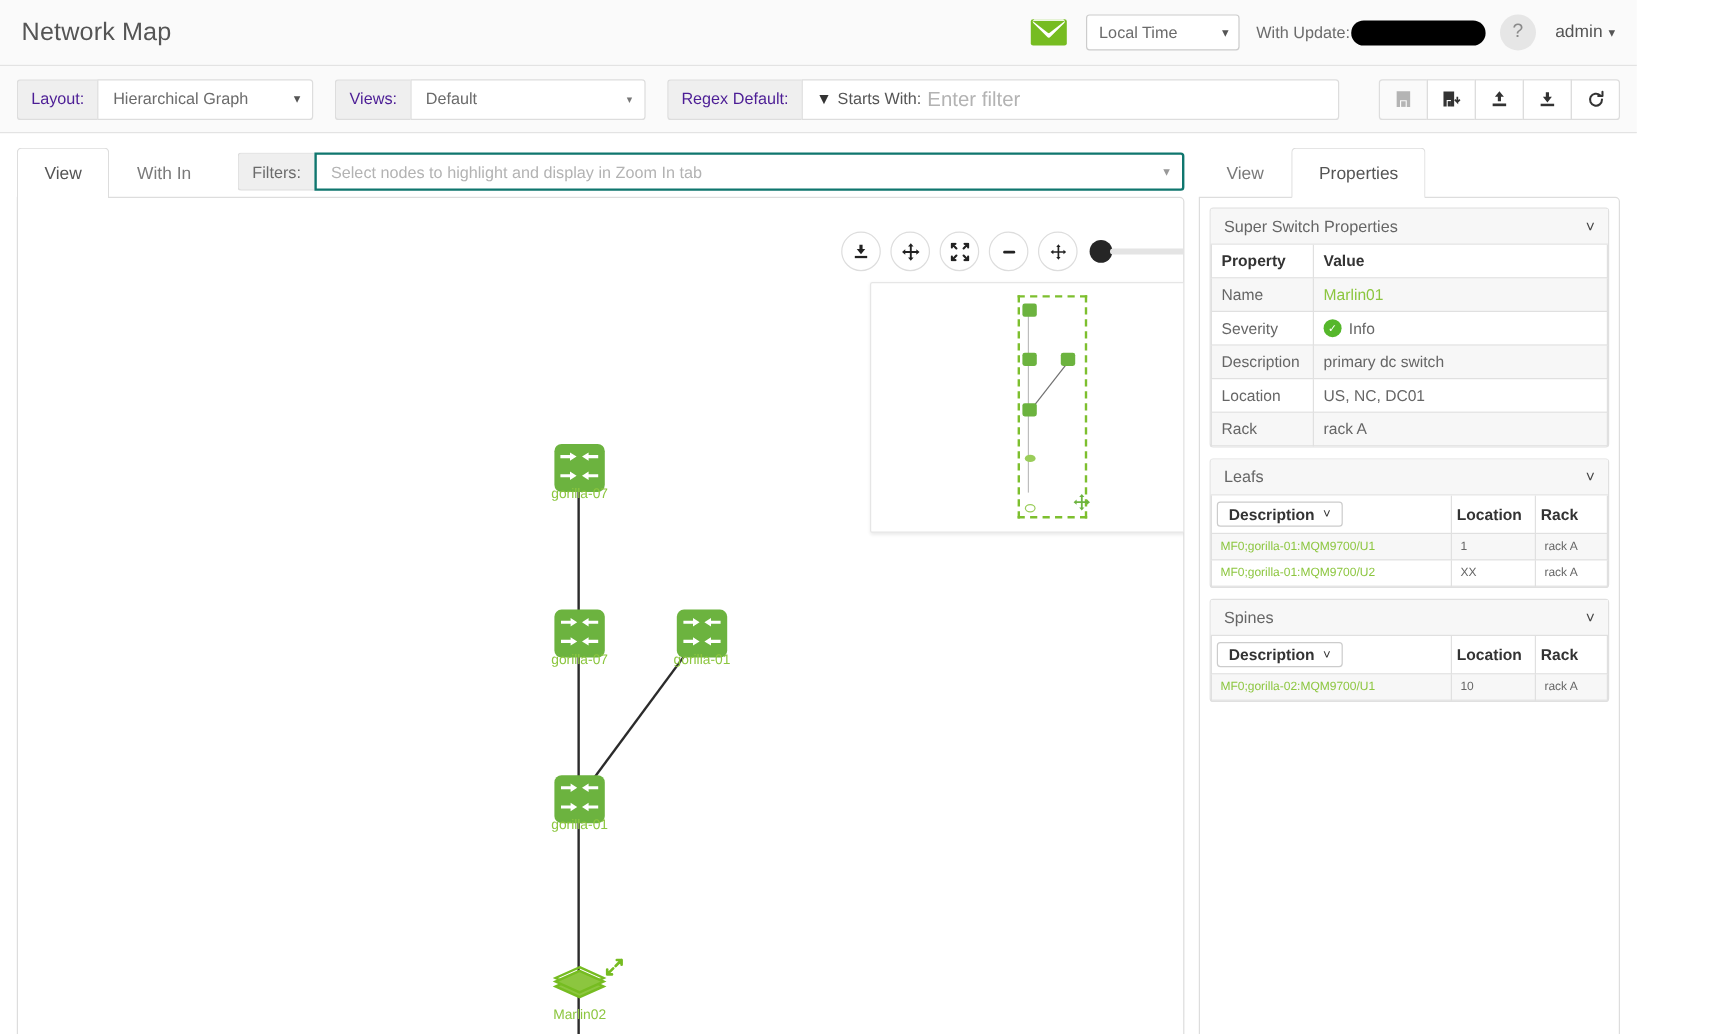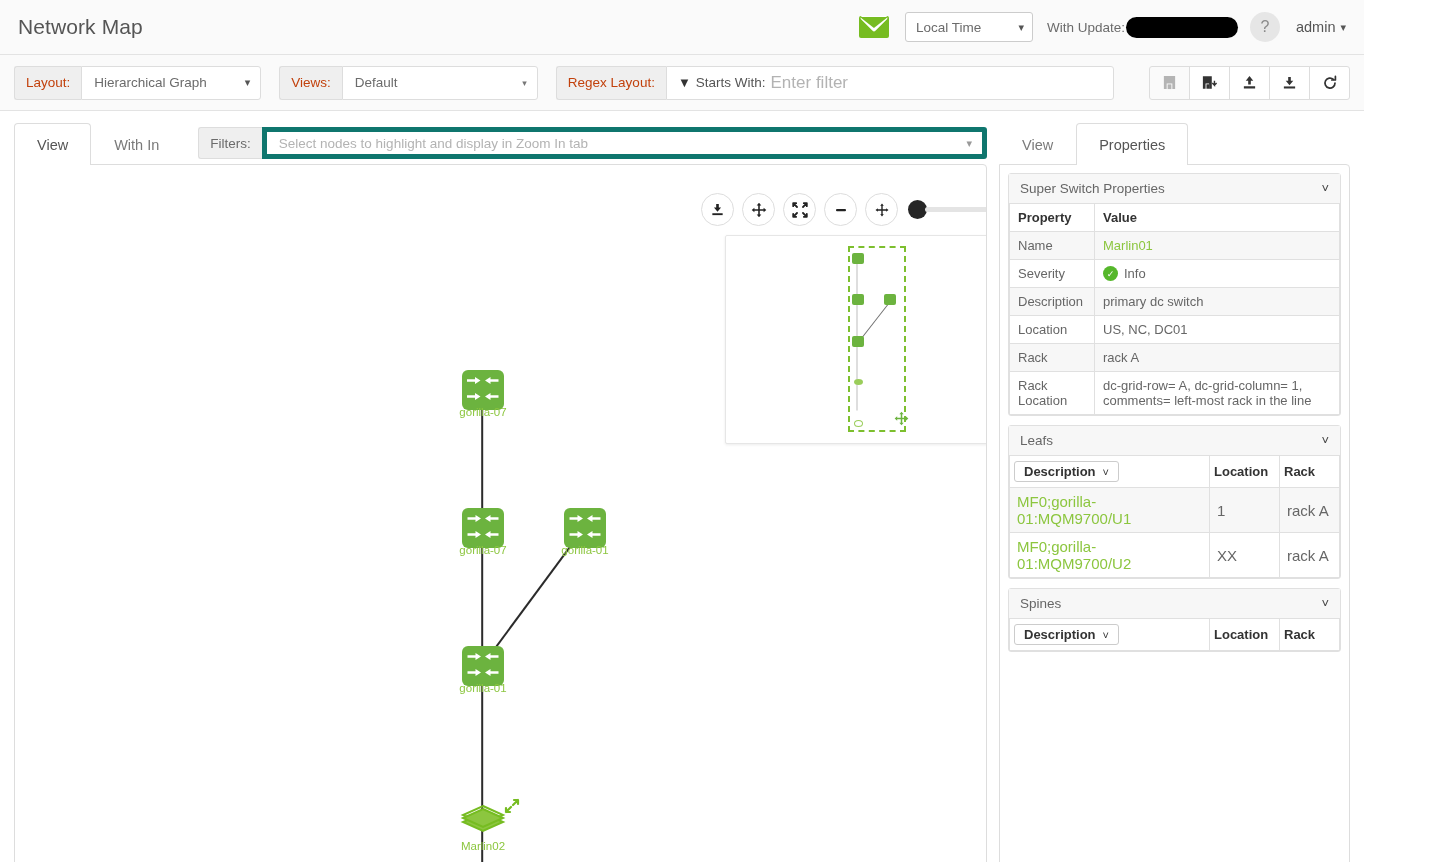--- a/index.html
+++ b/index.html
@@ -76,21 +76,21 @@
   .toolbar {
     height: 56px; width:100%;
     background: #fafafa; border-bottom: 1px solid #e3e3e3;
     display:flex; align-items:center; padding: 0 14px 0 14px;
   }
   .field-group { display:flex; align-items:stretch; height: 34px; }
   .field-label {
     background:#efefef; border:1px solid #ddd; border-right:none;
     border-radius: 3px 0 0 3px;
     display:flex; align-items:center; padding: 0 11px;
-    font-size: 13.5px; color:#c2410c; white-space:nowrap;
+    font-size: 13.5px; color:#4c1d95; white-space:nowrap;
   }
   .field-ctrl {
     background:#fff; border:1px solid #ddd; border-radius: 0 3px 3px 0;
     display:flex; align-items:center; padding: 0 10px 0 12px;
     font-size: 13.5px; color:#6b6b6b;
     cursor:pointer;
   }
   .field-ctrl .chev { margin-left:auto; padding-left:8px; font-size: 11px; color:#555; }
   .sel-layout { width: 180px; }
   .sel-views  { width: 196px; }
@@ -135,21 +135,21 @@
   }
   .filters-wrap {
     margin-left: 16px; margin-bottom: 6px;
     display:flex; align-items:stretch; height: 32px; flex: 1;
   }
   .filters-label {
     background:#efefef; border:1px solid #ddd; border-right:none; border-radius:3px 0 0 3px;
     display:flex; align-items:center; padding:0 11px; font-size:13.5px; color:#6b6b6b;
   }
   .filters-input {
-    flex:1; background:#fff; border:5px solid #0f766e; border-radius:0 3px 3px 0;
+    flex:1; background:#fff; border:2px solid #0f766e; border-radius:0 3px 3px 0;
     display:flex; align-items:center; padding: 0 10px 0 12px;
     font-size: 13.5px; color:#b3b3b3; cursor:pointer;
   }
   .filters-input .chev { margin-left:auto; color:#999; font-size: 11px; }
 
   .canvas {
     position:relative; background:#fff; border:1px solid #ddd; border-radius: 0 4px 4px 4px;
     height: 704px; overflow:hidden; margin-top:-1px;
   }
   .canvas-surface { position:absolute; inset:0; }
@@ -225,21 +225,21 @@
   .prop-table td:nth-child(1) { color:#666; }
   .val-green { color:#8cc63f; }
   .sev { display:flex; align-items:center; gap:6px; }
   .sev-dot {
     width:15px;height:15px;border-radius:50%;background:#55b72b;
     display:flex;align-items:center;justify-content:center;color:#fff;font-size:9px;
   }
   .dev-table th:nth-child(1) { width: 200px; }
   .dev-table th:nth-child(2) { width: 70px; }
   .dev-table th:nth-child(3) { width: 60px; }
-  .dev-table td { font-size: 15px; padding: 5px 7px; }
+  .dev-table td { font-size: 10px; padding: 5px 7px; }
   .dev-table td:nth-child(1) { color:#8cc63f; }
   .dev-table td:nth-child(2), .dev-table td:nth-child(3) { color:#666; }
   .desc-btn {
     display:inline-flex; align-items:center; gap:7px; border:1px solid #ccc;
     border-radius:3px; padding: 2px 9px; background:#fff; cursor:pointer;
     font-weight:700; color:#333; font-size:13px;
   }
   .desc-btn .chev { font-weight:400; font-size:11px; }
   .dev-table thead th { padding: 5px 4px; }
 </style>
@@ -293,21 +293,21 @@
       <div class="field-label">Views:</div>
       <div class="field-ctrl sel-views">
         <span>Default</span>
         <span class="chev">▾</span>
       </div>
     </div>
 
     <div class="gap"></div>
 
     <div class="field-group">
-      <div class="field-label">Regex Layout:</div>
+      <div class="field-label">Regex Default:</div>
       <div class="regex-box">
         <span class="funnel">▼</span>
         <span class="startswith">Starts With:</span>
         <span class="filter-ph">Enter filter</span>
       </div>
     </div>
 
     <div class="tb-actions">
       <div class="tb-btn">
         <svg width="15" height="15" viewBox="0 0 16 16">
@@ -532,24 +532,20 @@
                 <td>primary dc switch</td>
               </tr>
               <tr>
                 <td>Location</td>
                 <td>US, NC, DC01</td>
               </tr>
               <tr class="alt">
                 <td>Rack</td>
                 <td>rack A</td>
               </tr>
-              <tr>
-                <td>Rack Location</td>
-                <td>dc-grid-row= A, dc-grid-column= 1, comments= left-most rack in the line</td>
-              </tr>
             </tbody>
           </table>
         </div>
 
         <div class="accordion">
           <div class="acc-head">
             <span>Leafs</span>
             <span class="chev">˅</span>
           </div>
           <table class="dev-table">
@@ -592,20 +588,25 @@
                   <span class="desc-btn">
                     <span>Description</span>
                     <span class="chev">˅</span>
                   </span>
                 </th>
                 <th>Location</th>
                 <th>Rack</th>
               </tr>
             </thead>
             <tbody>
+              <tr class="alt">
+                <td>MF0;gorilla-02:MQM9700/U1</td>
+                <td>10</td>
+                <td>rack A</td>
+              </tr>
             </tbody>
           </table>
         </div>
 
       </div>
     </div>
   </div>
 </div>
 
 </body></html>

